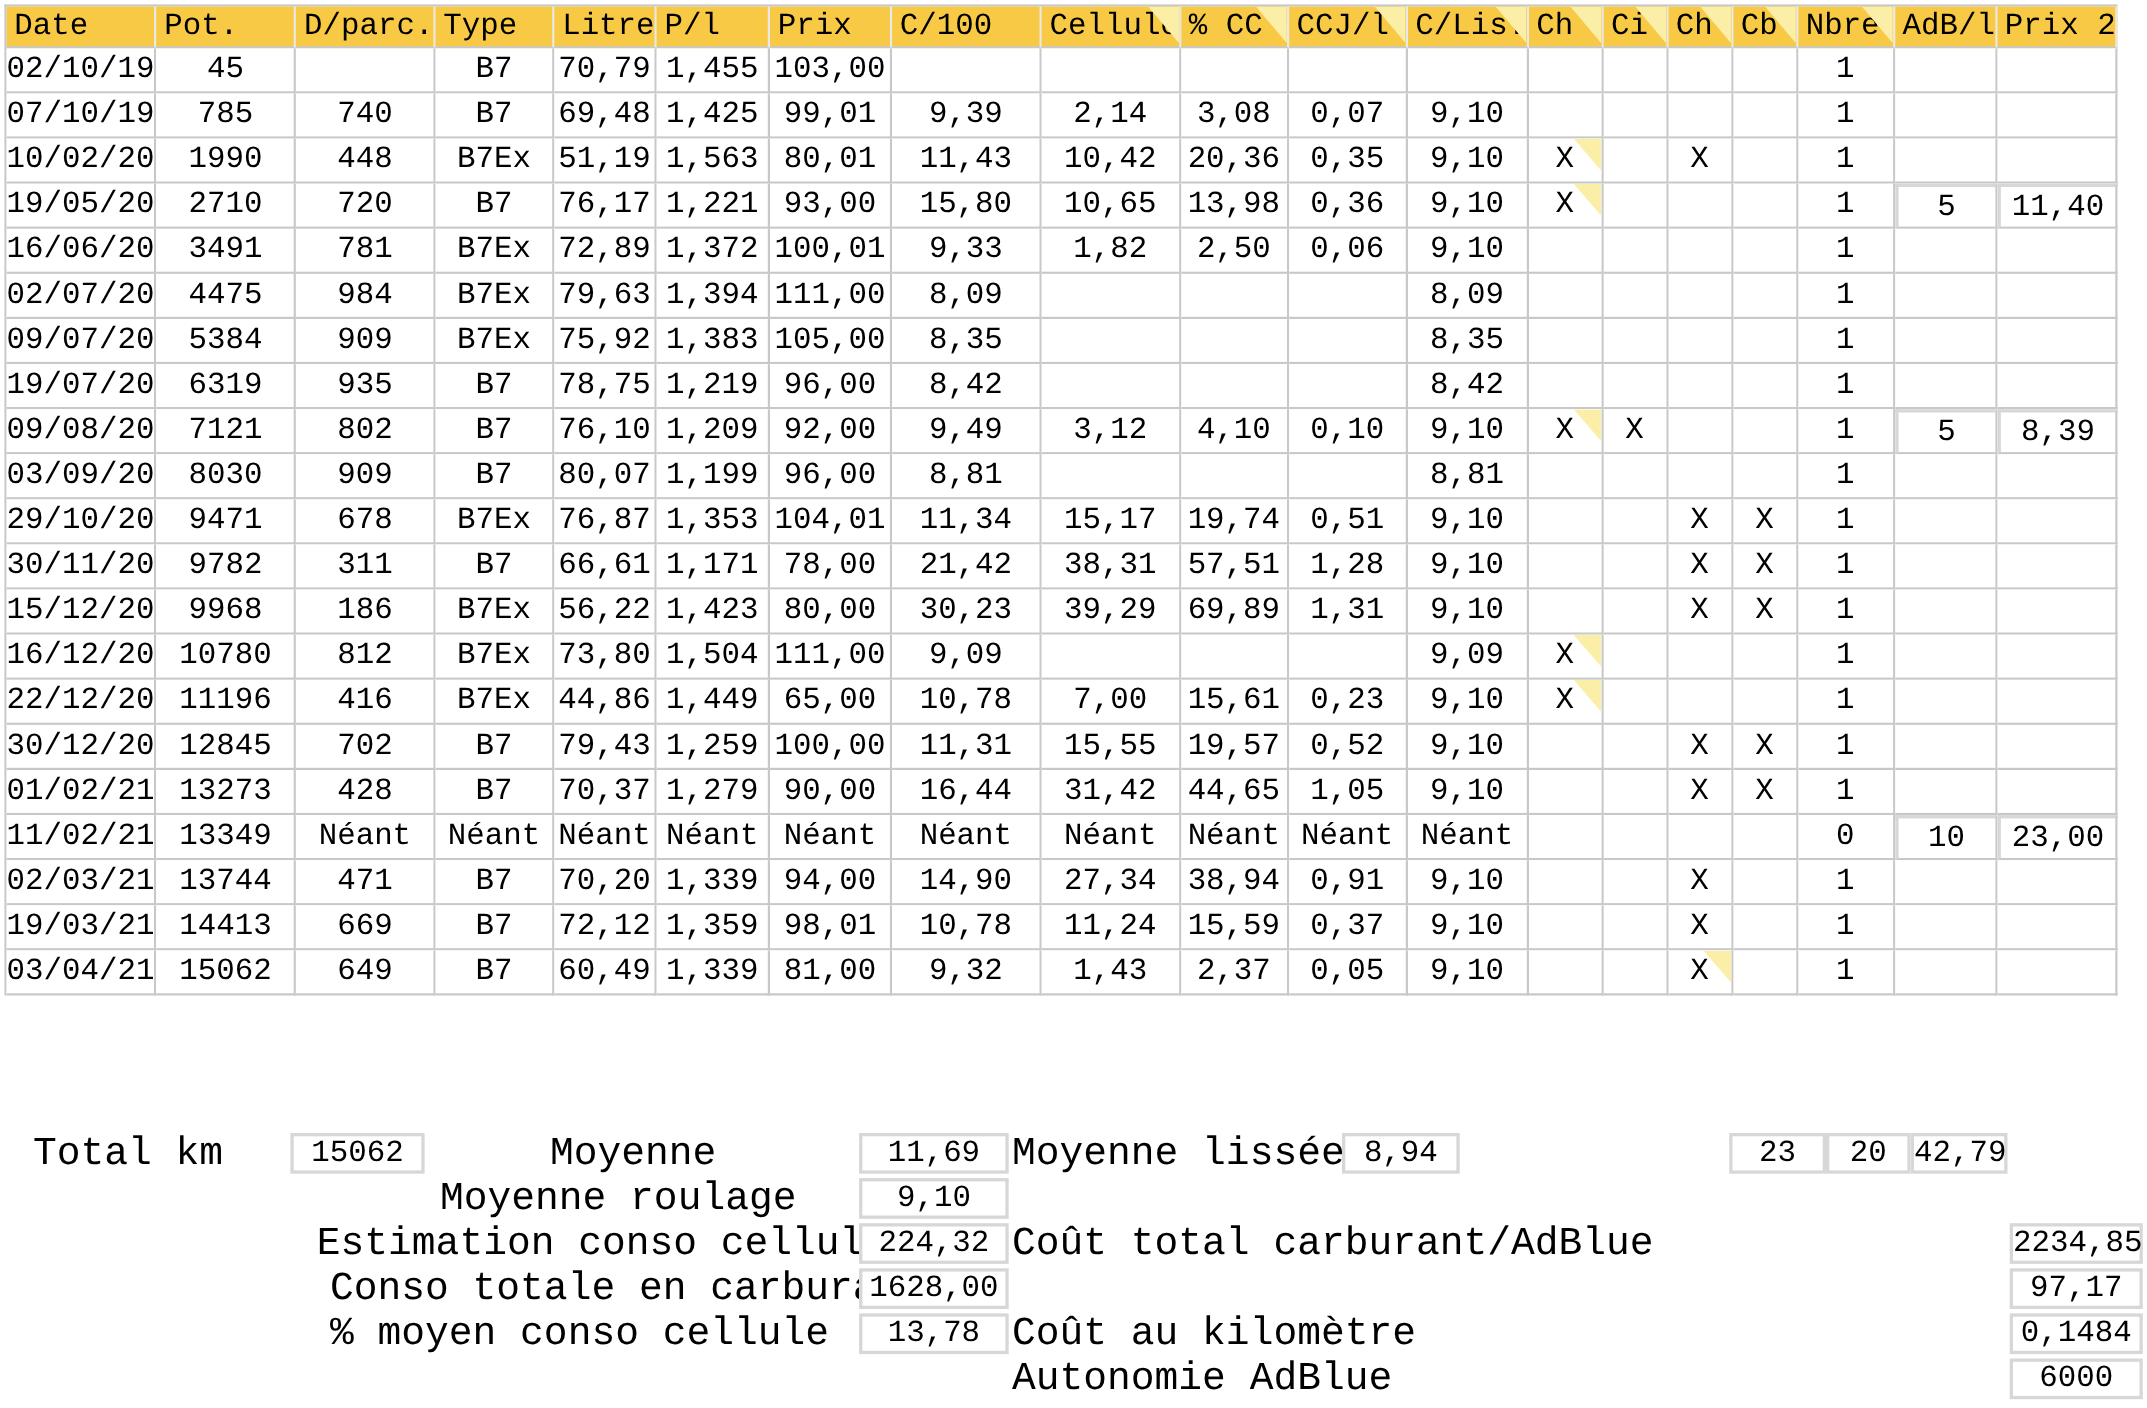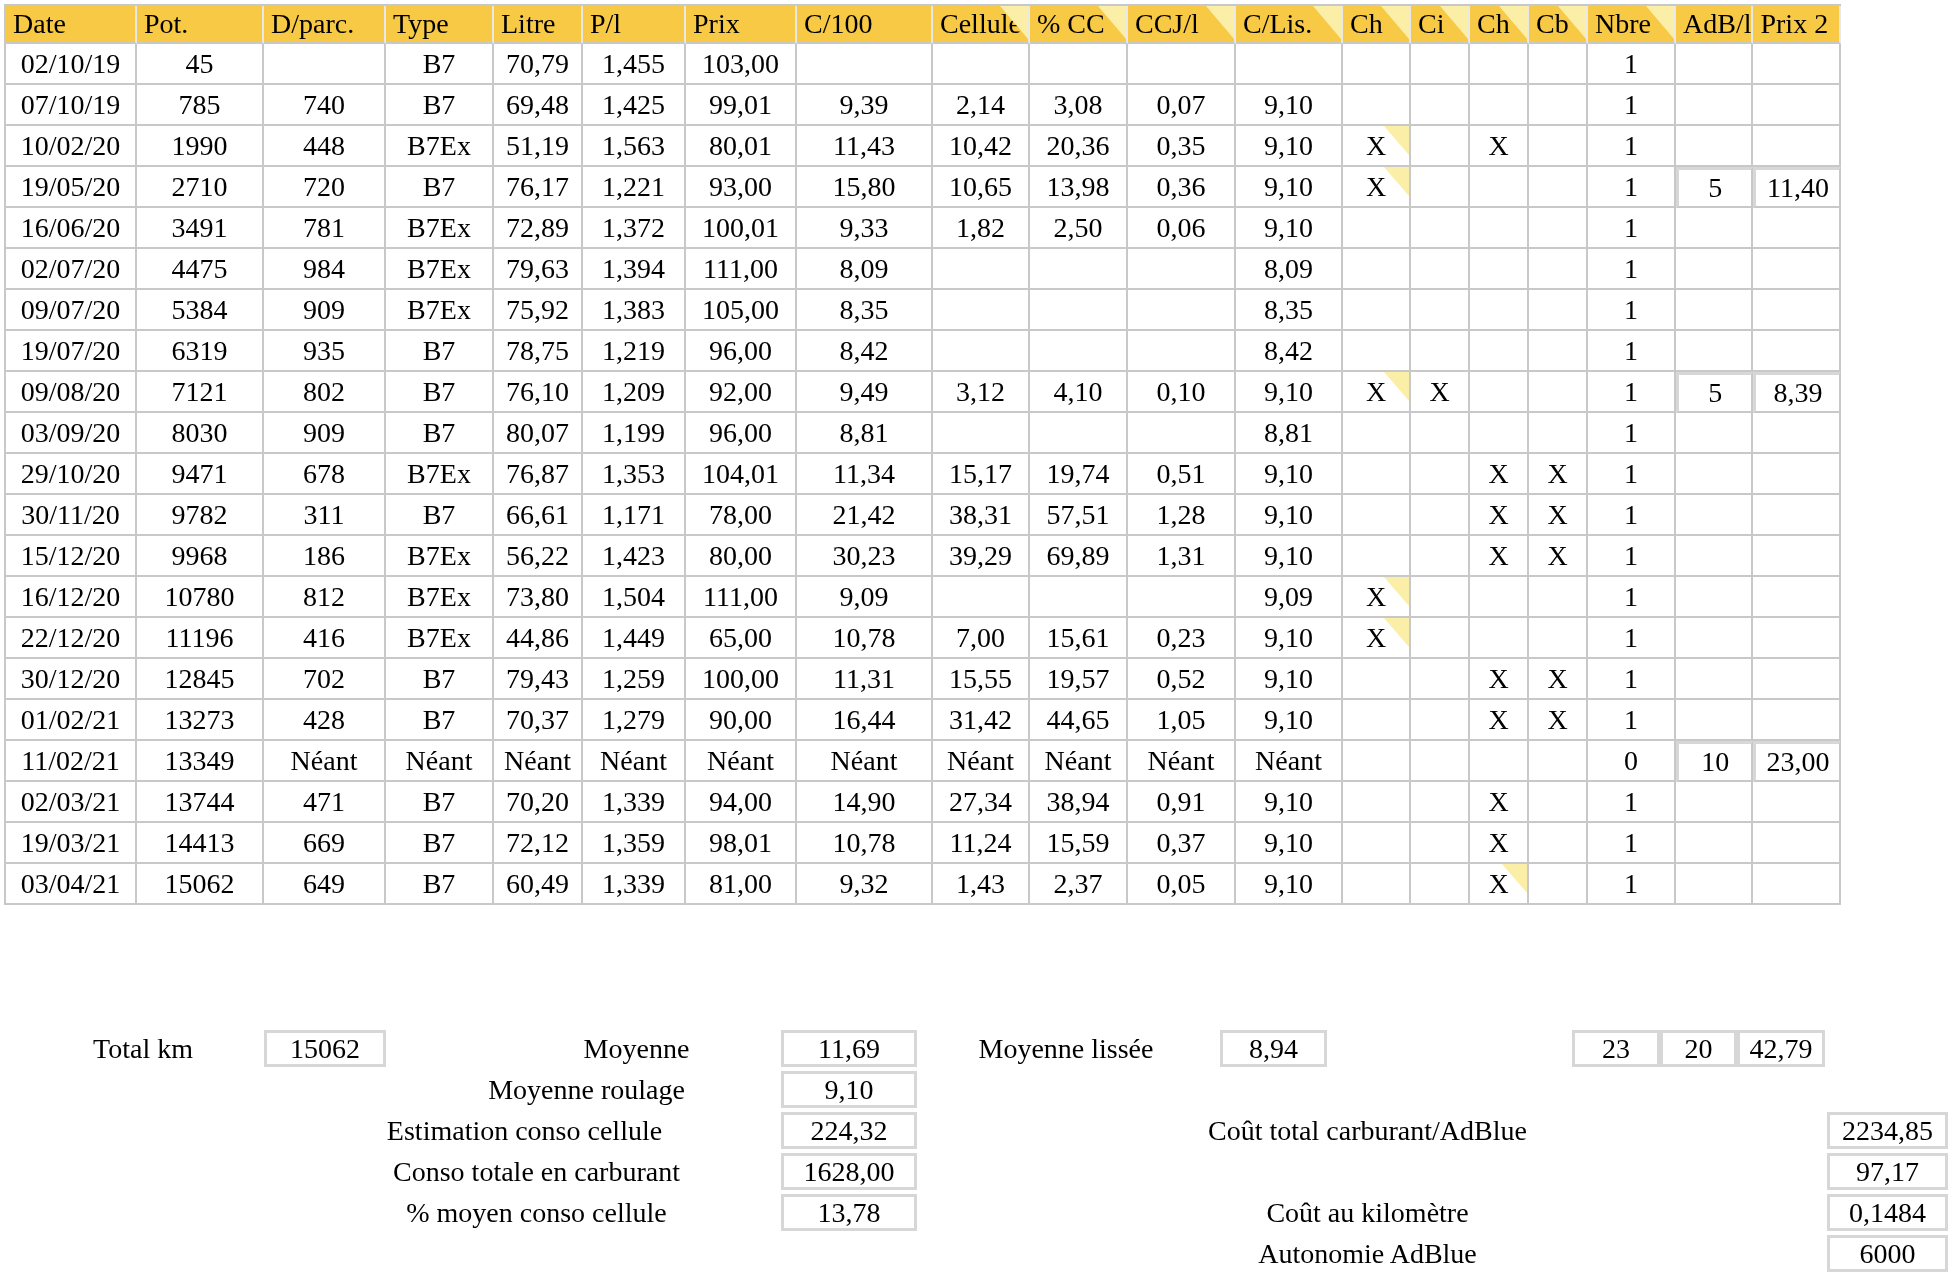--- a/index.html
+++ b/index.html
@@ -1,18 +1,18 @@
 <!DOCTYPE html>
 <html style="--header-bg: #f7c944; --notch: #fbeea6; --grid: #c8c8c8; --box-border: #d7d7d7;"><head>
 <meta charset="utf-8">
 <style>
   html,body{margin:0;padding:0;background:#ffffff;}
   .sheet{
     position:relative;width:1952px;height:1280px;background:#ffffff;
-    font-family:Liberation Serif, serif;color:#000;overflow:hidden;
+    font-family:Liberation Mono, monospace;color:#000;overflow:hidden;
   }
   table.main{
     position:absolute;left:4px;top:4px;
     border-collapse:separate;border-spacing:0;table-layout:fixed;
     border-top:2px solid var(--grid,#c4c4c4);
     border-left:2px solid var(--grid,#c4c4c4);
   }
   table.main th, table.main td{
     box-sizing:border-box;overflow:hidden;white-space:nowrap;
     border-right:2px solid var(--grid,#c8c8c8);
@@ -35,22 +35,22 @@
     pointer-events:none;
   }
   td.notch > .notch-tri{width:25px;height:29px;}
   
   .w0{width:131px}.w1{width:127px}.w2{width:122px}.w3{width:108px}.w4{width:89px}
   .w5{width:103px}.w6{width:111px}.w7{width:136px}.w8{width:97px}.w9{width:98px}
   .w10{width:108px}.w11{width:107px}.w12{width:68px}.w13{width:59px}.w14{width:59px}
   .w15{width:59px}.w16{width:88px}.w17{width:77px}.w18{width:88px}
   
   .flabel{
-    position:absolute;height:41px;line-height:41px;font-size:28px;
-    text-align:center;white-space:nowrap;overflow:visible;
+    position:absolute;height:41px;line-height:41px;font-size:36px;
+    text-align:left;white-space:nowrap;overflow:visible;
   }
   .fbox{
     position:absolute;height:37px;line-height:32px;font-size:28px;
     text-align:center;background:#fff;box-sizing:border-box;
     border:3px solid var(--box-border,#d7d7d7);
   }
 </style>
 </head>
 <body>
 

